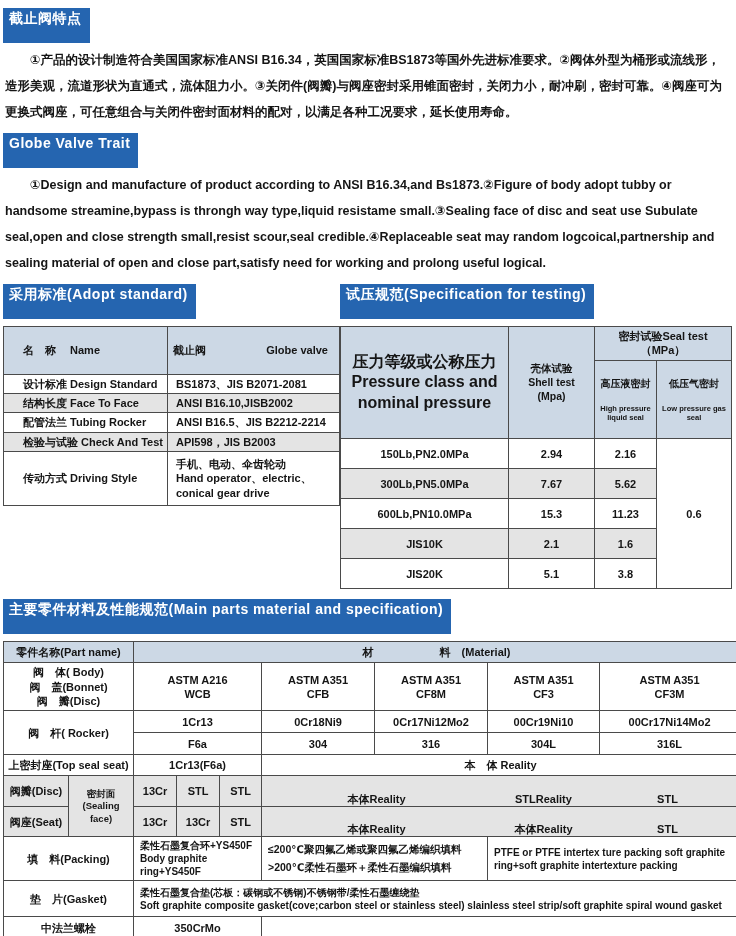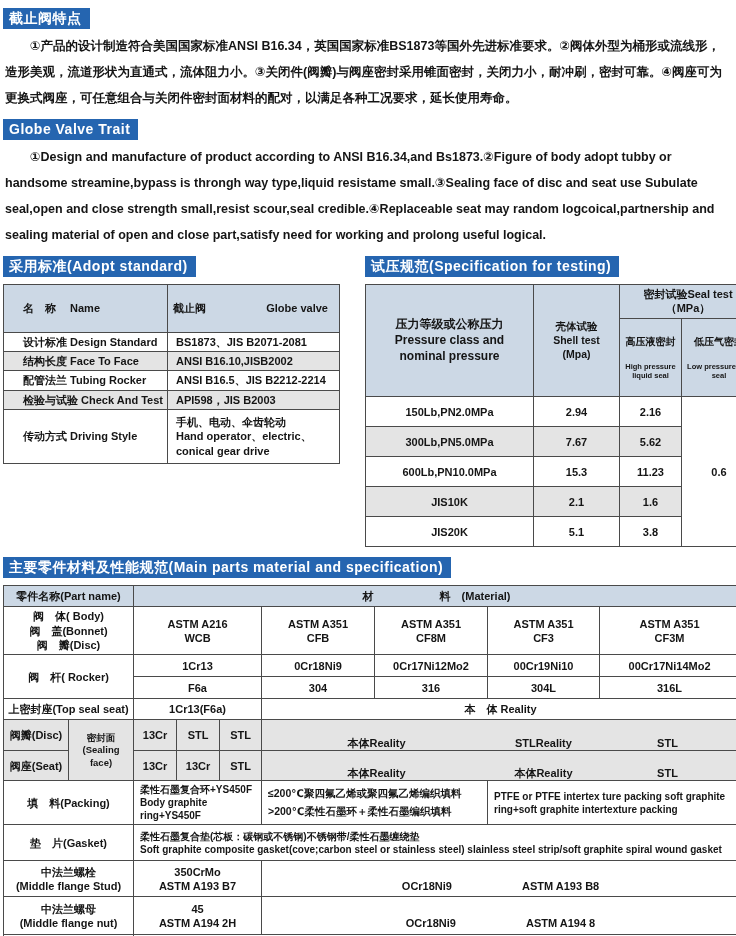--- a/index.html
+++ b/index.html
@@ -4,28 +4,28 @@
 <style>
   * { box-sizing: border-box; margin: 0; padding: 0; }
   html,body { background:#ffffff; }
   body {
     width:736px; min-height:936px; margin:0 auto;
     font-family:"Liberation Sans","DejaVu Sans",sans-serif;
     color:#111; padding:8px 3px 6px 3px;
   }
   .bar {
     background:#2565b0; color:#fff; font-weight:bold;
-    font-size:14px; height:21px; line-height:21px;
+    font-size:14px; height:35px; line-height:21px;
     padding:0 8px 0 6px; display:inline-block; letter-spacing:.5px;
   }
   .para {
     font-size:12.5px; font-weight:bold; line-height:26px;
     text-indent:2em; margin:4px 2px 8px 2px; color:#151515;
   }
-  .two-col { display:flex; gap:26px; align-items:flex-start; margin-top:2px; }
+  .two-col { display:flex; gap:1px; align-items:flex-start; margin-top:2px; }
   .col-left { width:336px; }
   .col-right { width:391px; }
   .col-head { margin-bottom:7px; }
   table { border-collapse:collapse; table-layout:fixed; }
   td {
     border:1px solid #4a4a4a; text-align:center; vertical-align:middle;
     font-weight:bold; font-size:11px; line-height:1.3;
     padding:2px 3px; white-space:pre-line; color:#151515;
   }
   .hdr { background:#ccd8e5; }
@@ -111,21 +111,21 @@
     <div class="col-head"><div class="bar">试压规范(Specification for testing)</div></div>
     <table class="t-test">
       <colgroup>
           <col style="width:168px">
           <col style="width:86px">
           <col style="width:62px">
           <col style="width:75px">
         </colgroup>
       <tbody>
           <tr>
-        <td class="hdr" rowspan="2" style="font-size:12px">压力等级或公称压力
+        <td class="hdr" rowspan="2" style="font-size:16px">压力等级或公称压力
 Pressure class and
 nominal pressure</td>
         <td class="hdr" rowspan="2" style="font-size:10.5px">壳体试验
 Shell test
 (Mpa)</td>
         <td class="hdr" colspan="2" style="height:26px">密封试验Seal test（MPa）</td>
       </tr>
       <tr>
         <td class="hdr" style="height:30px">
           <span class="sub" style="font-size:10px">高压液密封</span>

